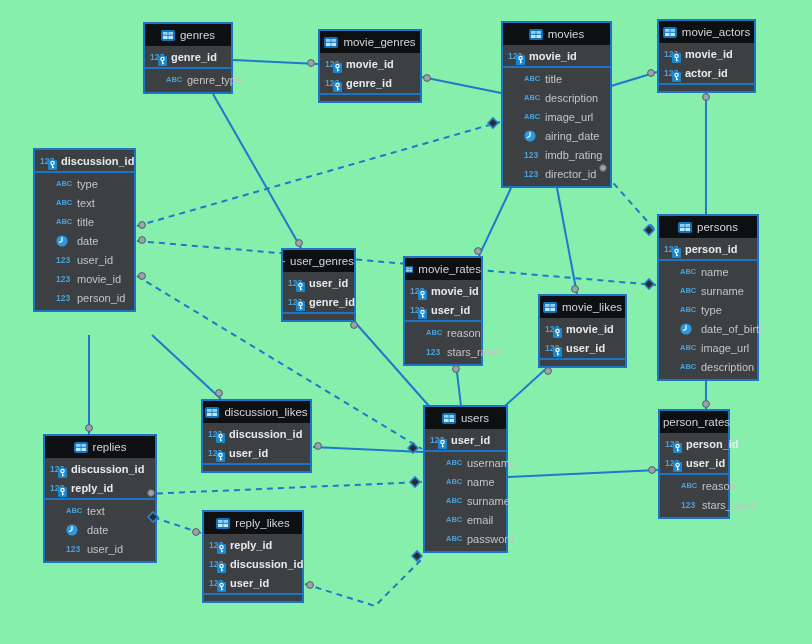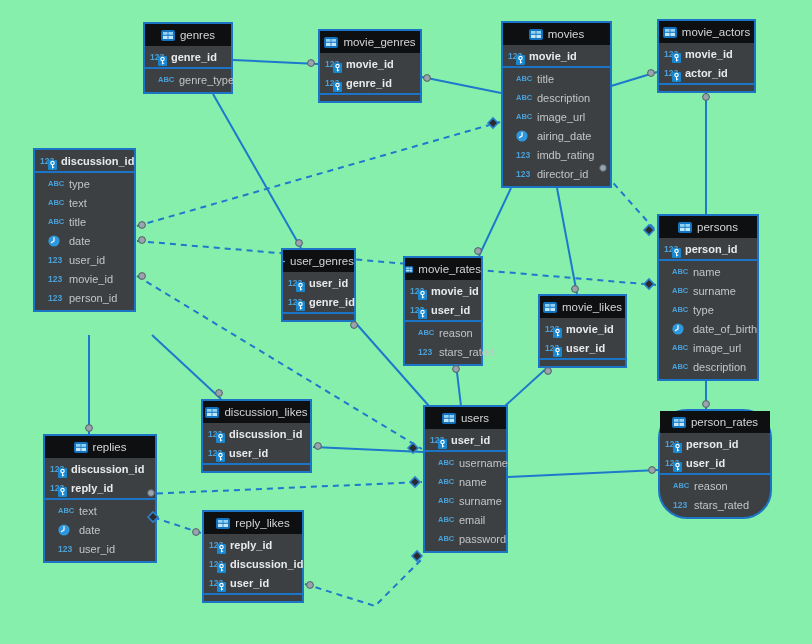--- a/index.html
+++ b/index.html
@@ -4,21 +4,21 @@
 <style>
   html,body{margin:0;padding:0;background:#2b2b2b;}
   #canvas{position:relative;width:812px;height:644px;background:#86efac;overflow:hidden;
           font-family:"Liberation Sans",sans-serif;}
   svg.layer{position:absolute;left:0;top:0;z-index:0;}
   svg#markers{z-index:3;pointer-events:none;}
   .tbl{position:absolute;z-index:1;border:2px solid #1b74c6;background:#3d4042;box-sizing:border-box;}
   .hdr{height:22px;background:#0e0f11;display:flex;align-items:center;justify-content:center;gap:5px;}
   .tname{color:#d3d5d7;font-size:11.5px;white-space:nowrap;}
   .keys{padding:1px 0;}
-  .cols{border-top:2px solid #1b74c6;padding:1px 0 3px 8px;}
+  .cols{border-top:2px solid #1b74c6;padding:1px 0 3px 16px;}
   .cols.empty{height:6px;padding:0;}
   .row{height:19px;display:flex;align-items:center;padding-left:5px;white-space:nowrap;}
   .lbl{font-size:11px;color:#c3c5c7;}
   .row.key .lbl{font-weight:bold;color:#e8eaec;}
   .ticn{position:relative;width:21px;flex:0 0 21px;display:inline-block;color:#4aa0d8;}
   .ticn.num{font-size:8.5px;font-weight:bold;letter-spacing:0px;}
   .ticn.abc{font-size:7.5px;font-weight:bold;letter-spacing:0px;}
   .ticn svg{vertical-align:middle;}
   .keybadge{position:absolute;left:8px;top:4px;}
 </style>
@@ -475,21 +475,21 @@
           <div class="row">
             <span class="ticn abc">ABC</span>
             <span class="lbl">email</span>
           </div>
           <div class="row">
             <span class="ticn abc">ABC</span>
             <span class="lbl">password</span>
           </div>
         </div>
       </div>
-      <div class="tbl" style="left: 658px; top: 409px; width: 114px; border-radius: 29px;">
+      <div class="tbl" style="left: 658px; top: 409px; width: 72px;">
         <div class="hdr">
           <svg width="14" height="11" viewBox="0 0 14 11">
             <rect x="0" y="0" width="14" height="11" rx="2" fill="#1373be"></rect>
             <rect x="2" y="2" width="4.6" height="2.8" fill="#8fd2f4"></rect>
             <rect x="7.4" y="2" width="4.6" height="2.8" fill="#8fd2f4"></rect>
             <rect x="2" y="5.8" width="4.6" height="3.2" fill="#bfe6f9"></rect>
             <rect x="7.4" y="5.8" width="4.6" height="3.2" fill="#bfe6f9"></rect>
           </svg>
           <span class="tname">person_rates</span>
         </div>

